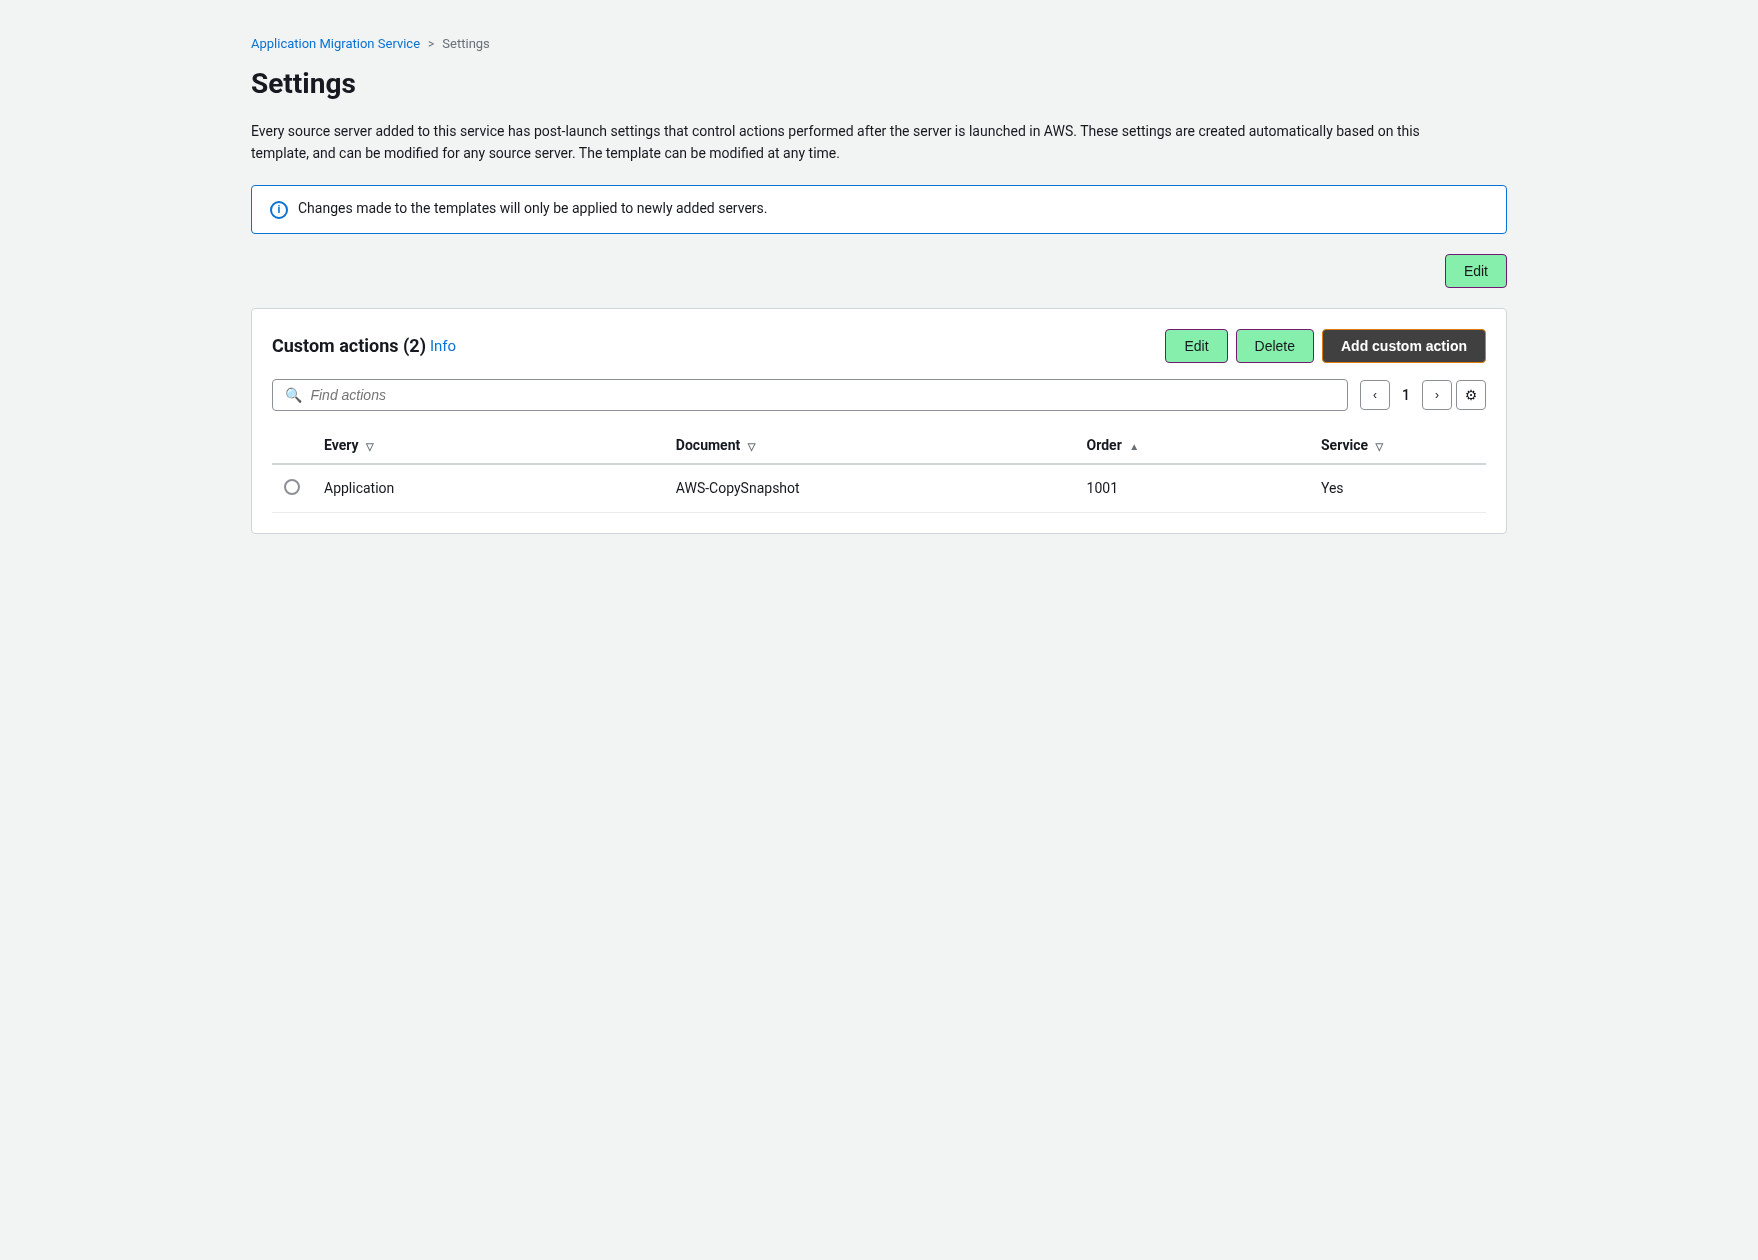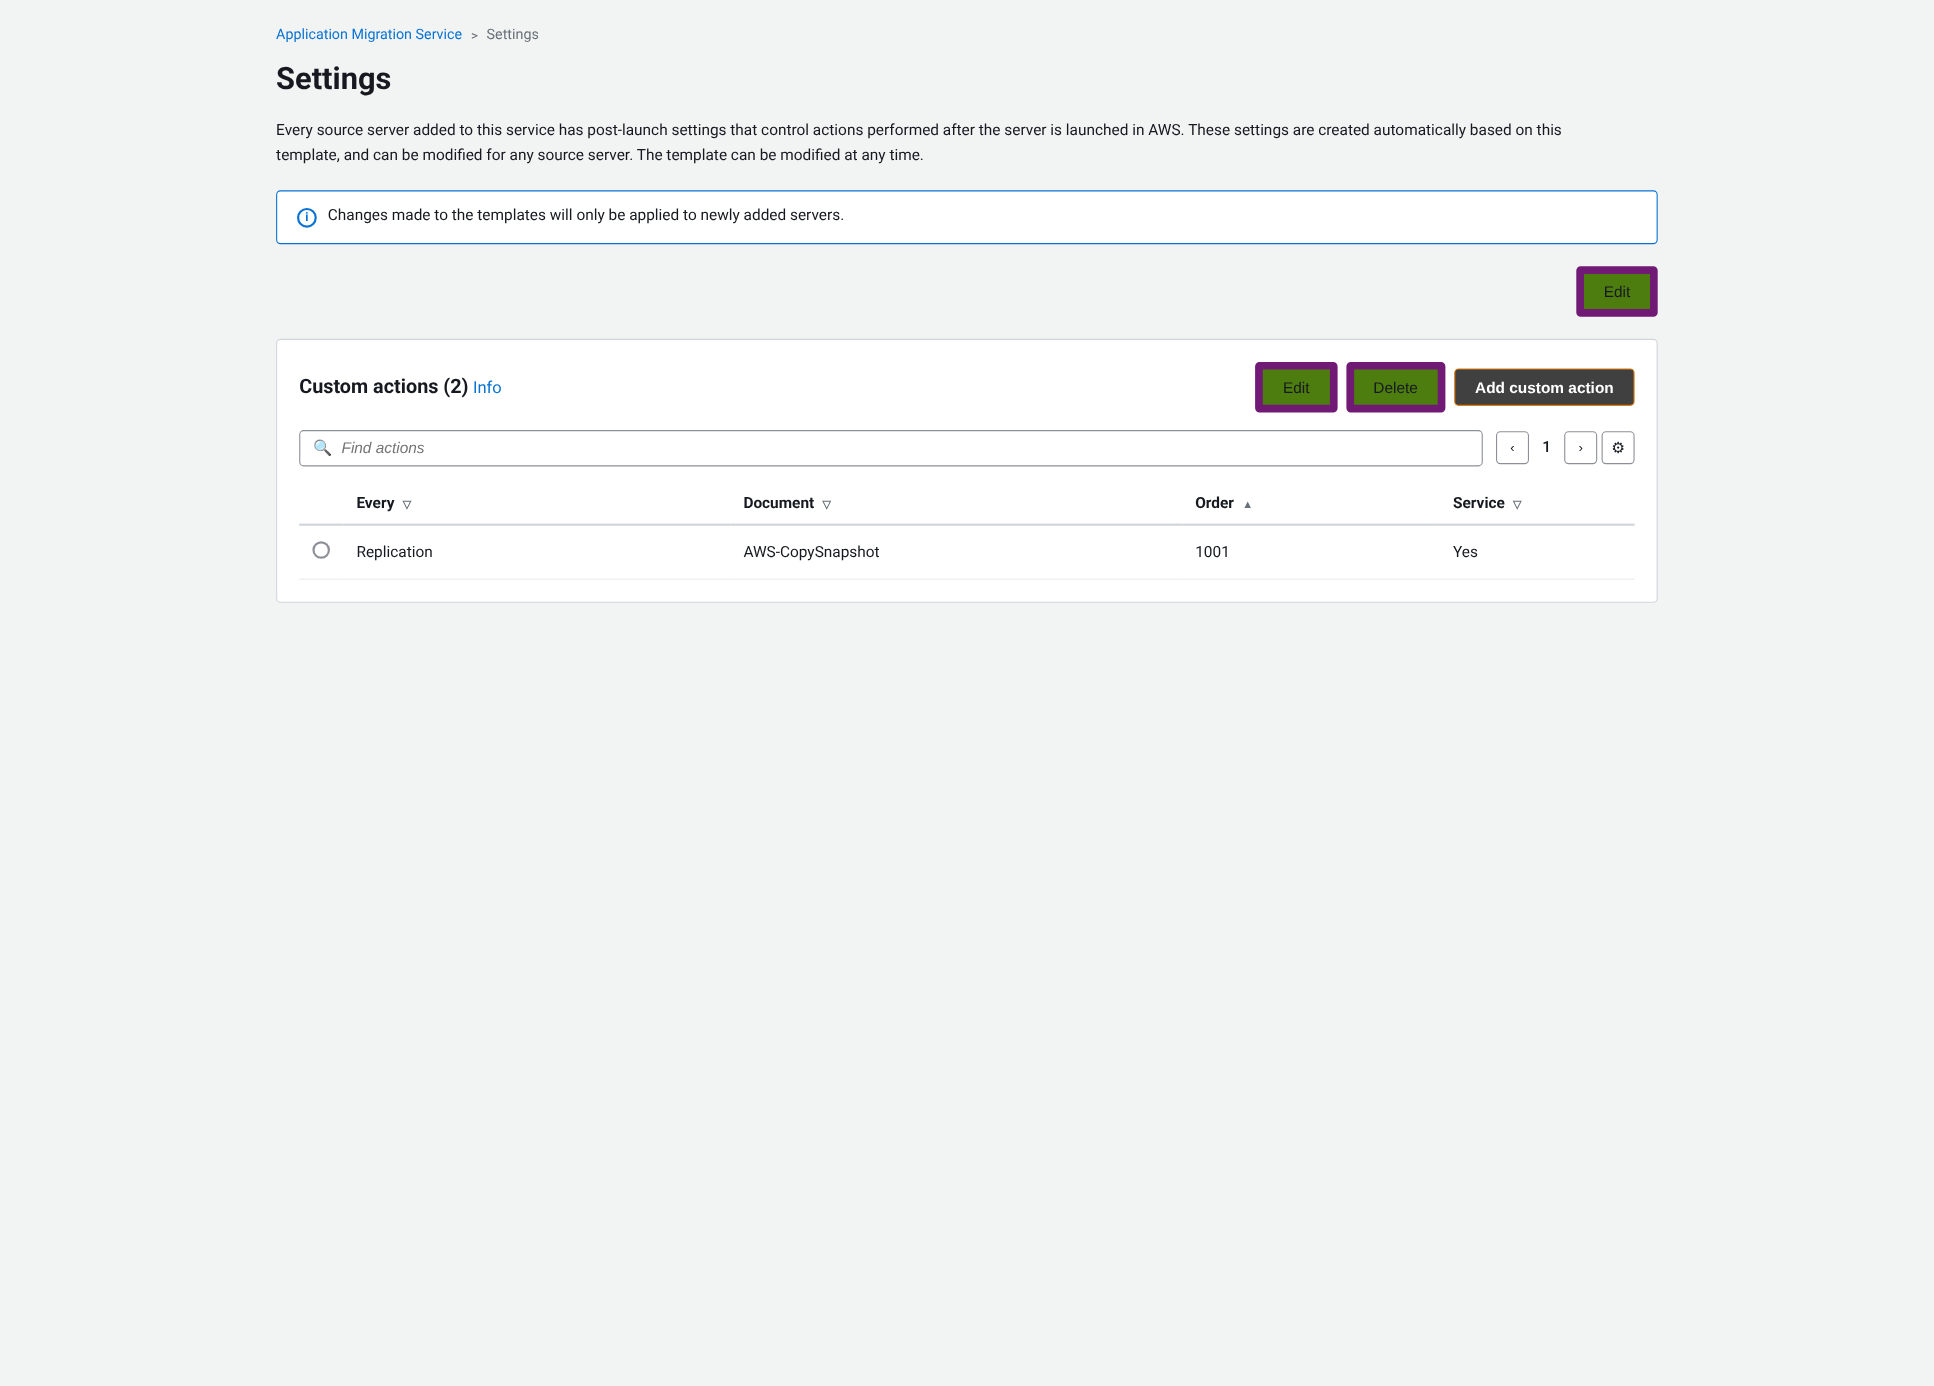--- a/index.html
+++ b/index.html
@@ -5,21 +5,21 @@
     * { box-sizing: border-box; margin: 0; padding: 0; }
     body {
       font-family: -apple-system, BlinkMacSystemFont, "Segoe UI", Roboto, "Helvetica Neue", Arial, sans-serif;
       background: #f2f3f3;
       color: #16191f;
       font-size: 14px;
       min-height: 100vh;
     }
     .page-container {
       max-width: 1320px;
-      margin: 0 auto;
+      margin: 12px auto;
       padding: 24px 32px;
     }
     .breadcrumb {
       display: flex;
       align-items: center;
       gap: 8px;
       margin-bottom: 16px;
       font-size: 13px;
     }
     .breadcrumb-link {
@@ -104,22 +104,22 @@
       display: flex;
       justify-content: flex-end;
       margin-bottom: 20px;
     }
     .btn {
       padding: 8px 18px;
       border-radius: 4px;
       font-size: 14px;
       font-weight: 500;
       cursor: pointer;
-      border: 7px solid #701a75;
-      background: #4d7c0f;
+      border: 1px solid #701a75;
+      background: #86efac;
       color: #16191f;
     }
     .btn-primary {
       background: #404040;
       color: #fff;
       border: 1px solid #e07b10;
       font-weight: 700;
     }
     .custom-actions-panel {
       background: #fff;
@@ -335,21 +335,21 @@
             <span>Service</span>
             <span class="sort-icon">▽</span>
           </th>
         </tr>
       </thead>
       <tbody>
         <tr>
           <td class="radio-cell">
             <span class="radio-btn"></span>
           </td>
-          <td>Replication</td>
+          <td>Application</td>
           <td>AWS-CopySnapshot</td>
           <td>1001</td>
           <td>Yes</td>
         </tr>
       </tbody>
     </table>
   </div>
 </div>
 
 </body></html>

